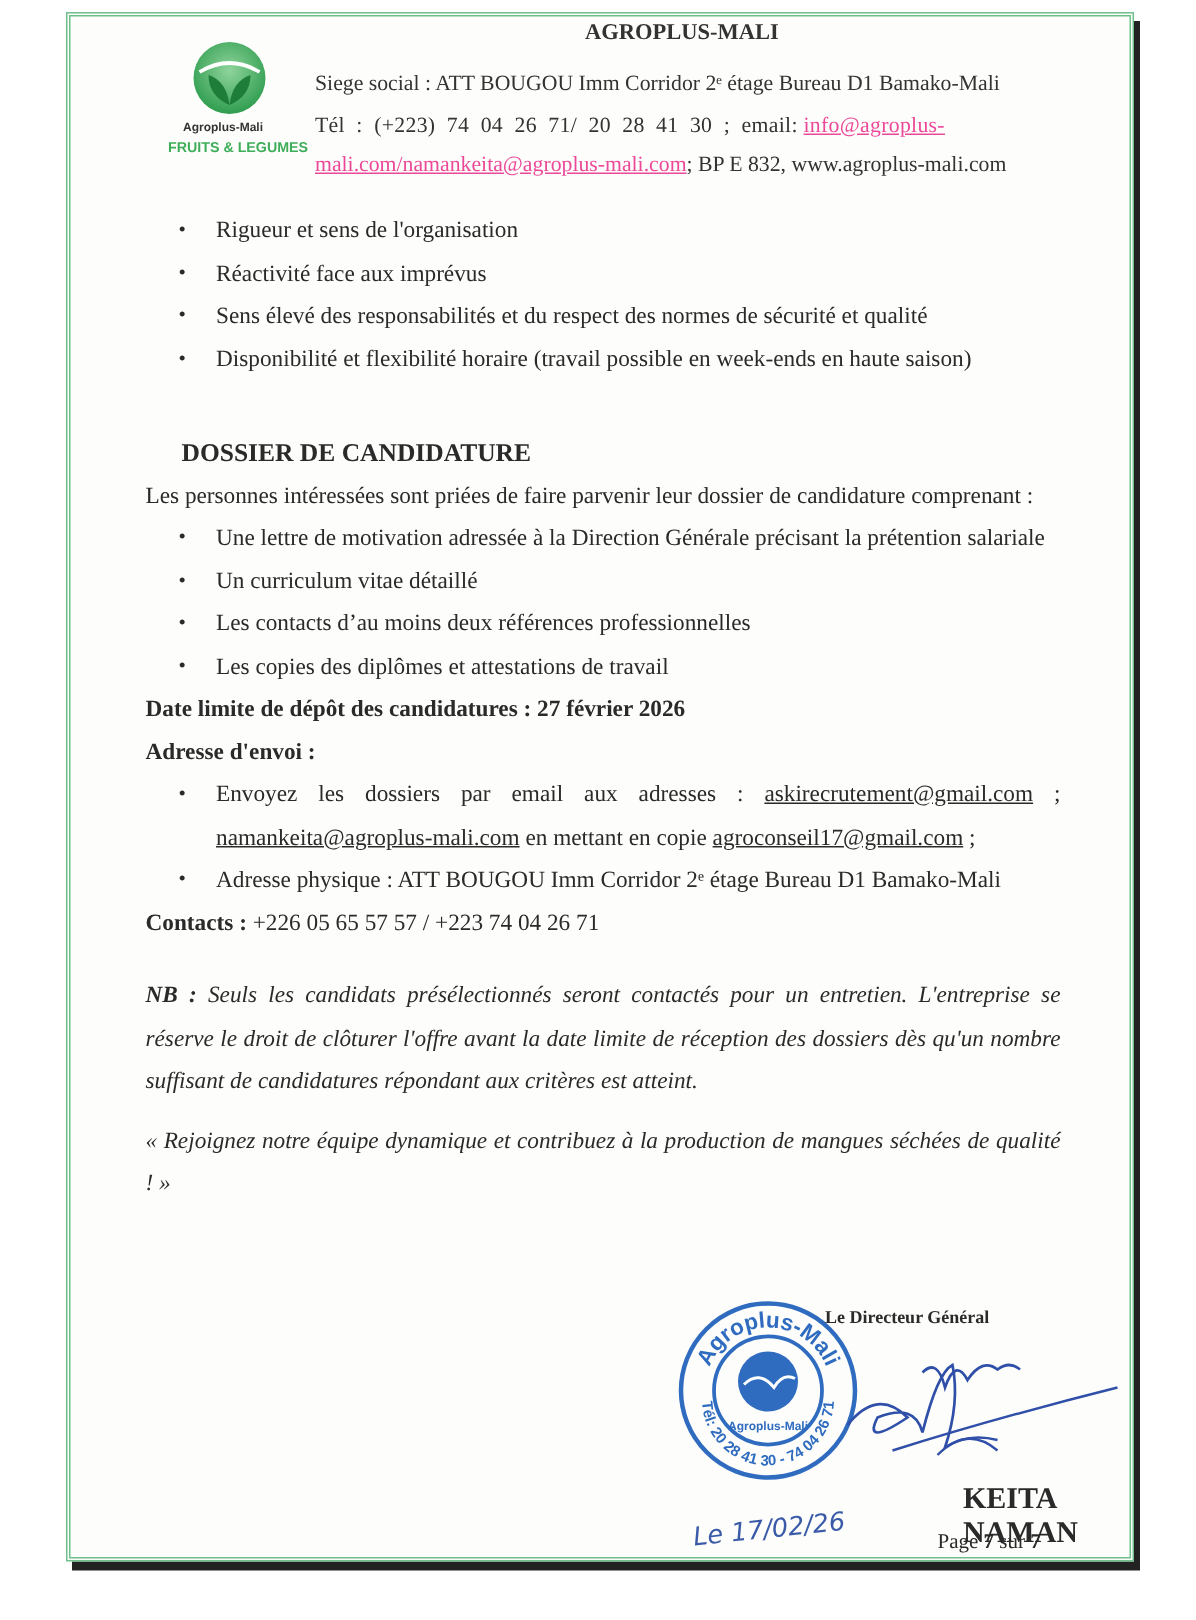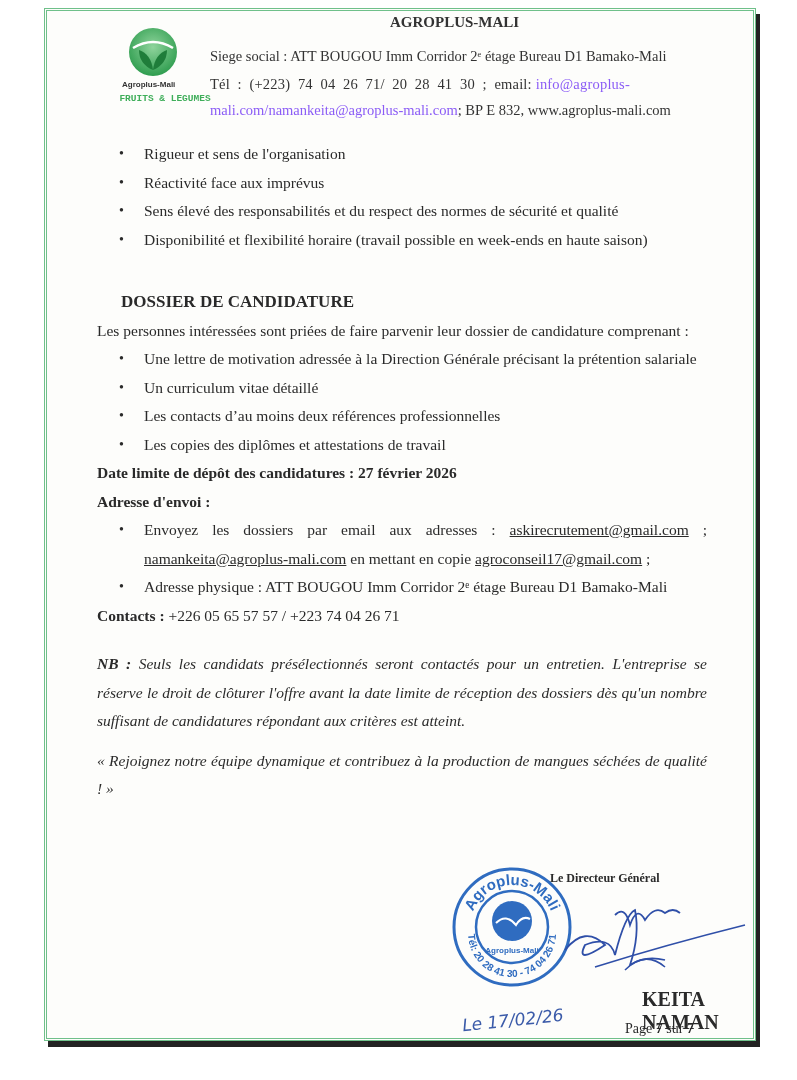--- a/index.html
+++ b/index.html
@@ -7,25 +7,25 @@
     width: 797px; height: 1080px; background: #ffffff; position: relative; overflow: hidden;
     font-family: "Liberation Serif", serif; color: #2a2a2a;
   }
   .page-frame {
     position: absolute; left: 44px; top: 8px; width: 706px; height: 1027px;
     border: 3px double #6fc08a; box-shadow: 4px 6px 0 #222; background: #fdfdfb;
   }
   .header { position: absolute; left: 0; top: 0; width: 100%; height: 128px; }
   .header-title { position: absolute; left: 390px; top: 14px; font-weight: bold; font-size: 15px; color: #333; }
   .header-line { position: absolute; left: 210px; font-size: 14.5px; color: #333; white-space: nowrap; }
-  .header-line a { color: #8b5cf6; }
+  .header-line a { color: #ec4899; text-decoration: underline; }
   .logo { position: absolute; left: 118px; top: 26px; width: 100px; }
   .logo svg { display: block; margin-left: 9px; }
   .logo-name { font-family: "Liberation Sans", sans-serif; font-size: 8px; font-weight: bold; color: #333; text-align: left; margin-left: 4px; margin-top: 2px; }
-  .logo-tag { font-family: Liberation Mono, monospace; font-size: 9.5px; font-weight: bold; color: #3fae5a; margin-top: 4px; white-space: nowrap; margin-left: -6px; text-align: center; }
+  .logo-tag { font-family: Liberation Sans, sans-serif; font-size: 9.5px; font-weight: bold; color: #3fae5a; margin-top: 4px; white-space: nowrap; margin-left: -6px; }
   .content { position: absolute; left: 97px; top: 140px; width: 610px; font-size: 15.5px; line-height: 28.5px; }
   ul { margin: 0; padding: 0; list-style: none; }
   li { position: relative; padding-left: 47px; }
   li::before { content: "•"; position: absolute; left: 22px; top: 0; font-size: 14px; }
   .section-title { font-weight: bold; font-size: 17px; margin-top: 20px; margin-left: 24px; }
   .para { text-align: justify; }
   .bold { font-weight: bold; }
   .email { text-decoration: underline; }
   .nb { font-style: italic; margin-top: 20px; text-align: justify; }
   .nb b { font-weight: bold; }

